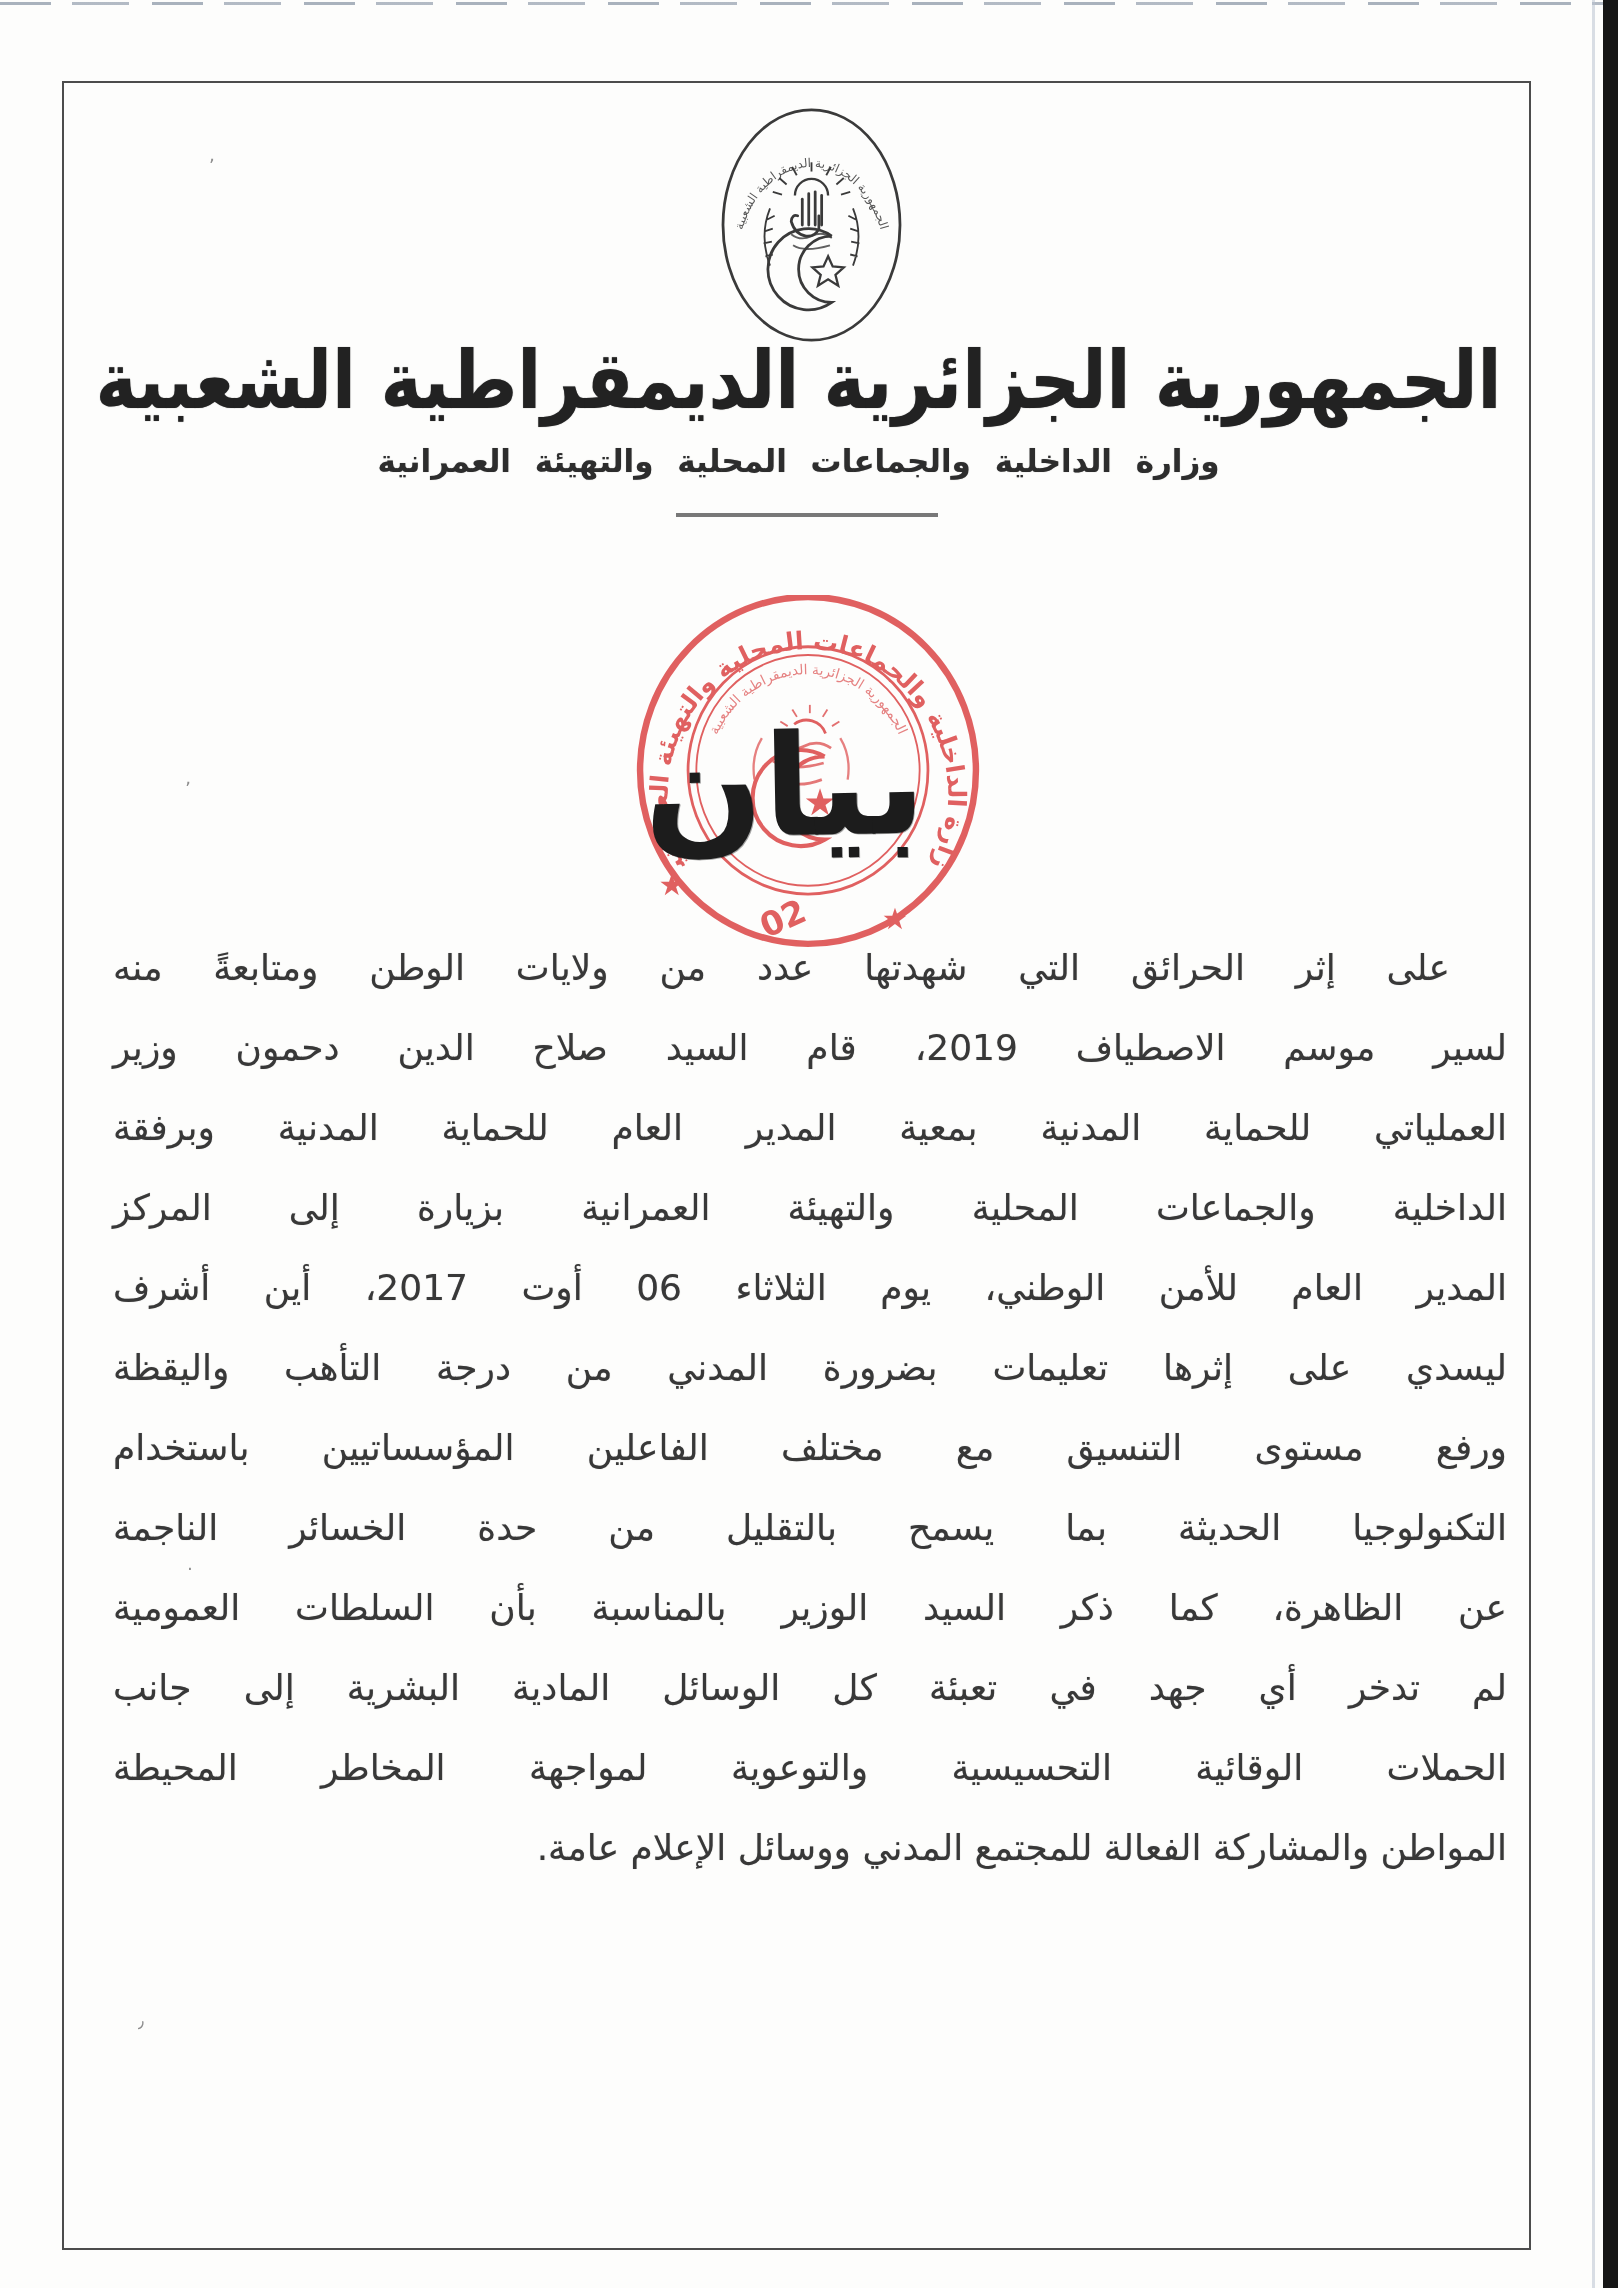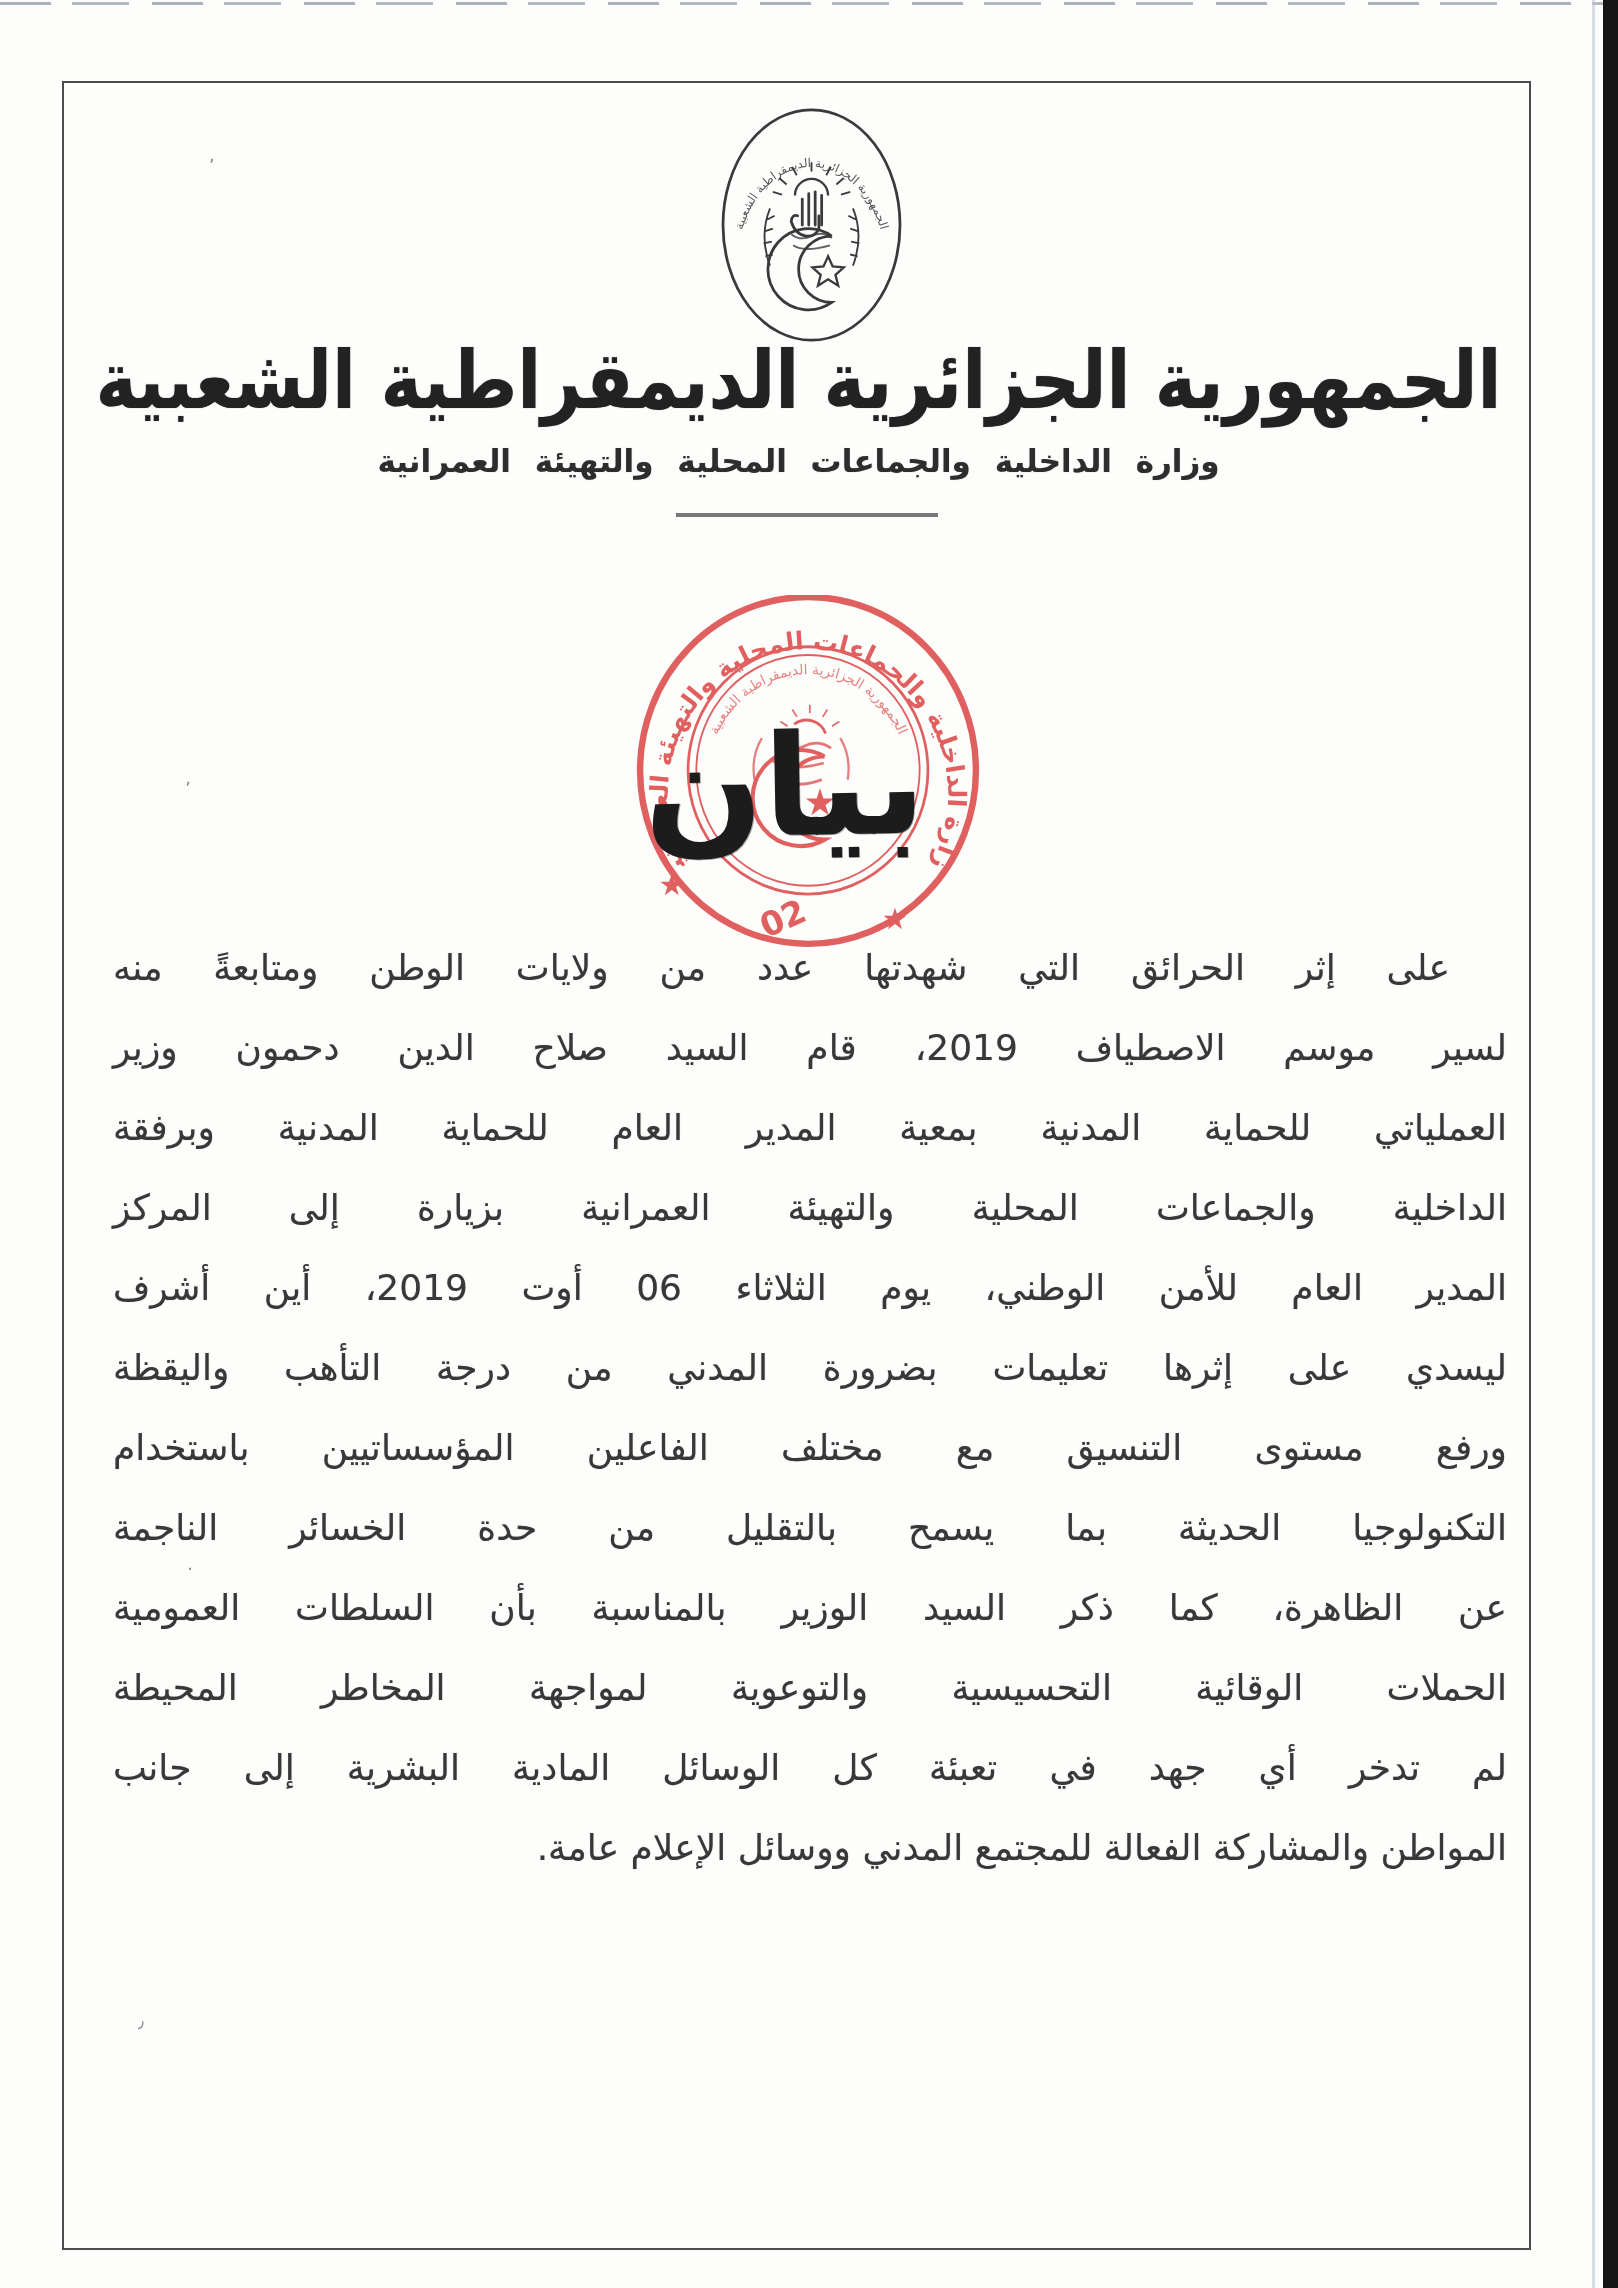--- a/index.html
+++ b/index.html
@@ -149,27 +149,27 @@
     </g>
   </svg>
 
   <div class="bayan">بيان</div>
 
   <div class="body" dir="rtl">
     <div class="bl first">على إثر الحرائق التي شهدتها عدد من ولايات الوطن ومتابعةً منه</div>
     <div class="bl">لسير موسم الاصطياف 2019، قام السيد صلاح الدين دحمون وزير</div>
     <div class="bl">العملياتي للحماية المدنية بمعية المدير العام للحماية المدنية وبرفقة</div>
     <div class="bl">الداخلية والجماعات المحلية والتهيئة العمرانية بزيارة إلى المركز</div>
-    <div class="bl">المدير العام للأمن الوطني، يوم الثلاثاء 06 أوت 2019، أين أشرف</div>
+    <div class="bl">المدير العام للأمن الوطني، يوم الثلاثاء 06 أوت 2017، أين أشرف</div>
     <div class="bl">ليسدي على إثرها تعليمات بضرورة المدني من درجة التأهب واليقظة</div>
     <div class="bl">ورفع مستوى التنسيق مع مختلف الفاعلين المؤسساتيين باستخدام</div>
     <div class="bl">التكنولوجيا الحديثة بما يسمح بالتقليل من حدة الخسائر الناجمة</div>
     <div class="bl">عن الظاهرة، كما ذكر السيد الوزير بالمناسبة بأن السلطات العمومية</div>
+    <div class="bl">لم تدخر أي جهد في تعبئة كل الوسائل المادية البشرية إلى جانب</div>
     <div class="bl">الحملات الوقائية التحسيسية والتوعوية لمواجهة المخاطر المحيطة</div>
-    <div class="bl">لم تدخر أي جهد في تعبئة كل الوسائل المادية البشرية إلى جانب</div>
     <div class="bl last">المواطن والمشاركة الفعالة للمجتمع المدني ووسائل الإعلام عامة.</div>
   </div>
 
   <div class="speck" style="left:209px;top:146px;">,</div>
   <div class="speck" style="left:185px;top:780px;">٬</div>
   <div class="speck" style="left:187px;top:1560px;">·</div>
   <div class="speck" style="left:138px;top:2012px;">٫</div>
 
 </div>
 

